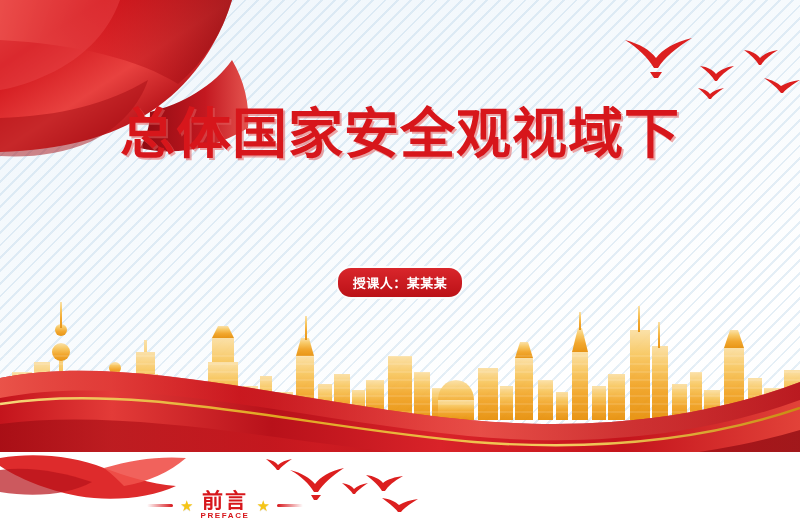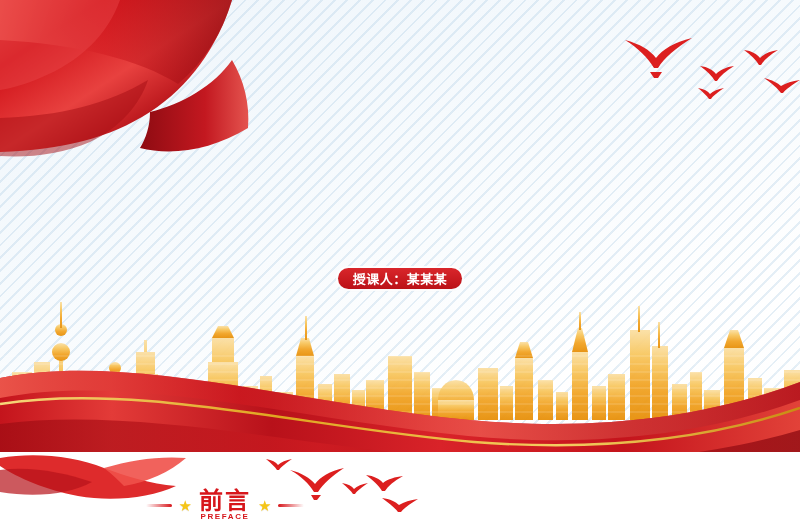--- a/index.html
+++ b/index.html
@@ -35,21 +35,21 @@
     white-space:nowrap;
   }
 
   
   #badge-row{
     position:absolute;left:0;top:268px;width:800px;z-index:30;
     display:flex;justify-content:center;align-items:center;gap:14px;
   }
   .badge{
     display:inline-flex;align-items:center;justify-content:center;
-    height:21px;padding:0 15px;border-radius:13px;
+    height:29px;padding:0 15px;border-radius:13px;
     font-size:13px;font-weight:700;color:#ffffff;letter-spacing:.5px;
     box-shadow:0 0 0 2px rgba(255,255,255,.85), 0 1px 2px rgba(0,0,0,.18);
     white-space:nowrap;
     font-family:"DejaVu Sans","Liberation Sans",sans-serif;
   }
   .badge-presenter{background:linear-gradient(180deg,#d9262b 0%,#bb1117 100%);}
   .badge-date{background:linear-gradient(180deg,#26371f 0%,#162013 100%);}
 
   
   #footer{
@@ -58,21 +58,21 @@
   }
   .fdash{
     width:26px;height:3px;border-radius:2px;
     background:linear-gradient(90deg,rgba(215,22,27,0) 0%,#d7161b 100%);
   }
   .fdash.right{background:linear-gradient(90deg,#d7161b 0%,rgba(215,22,27,0) 100%);}
   .fstar{color:#f5c518;font-size:15px;line-height:1;text-shadow:0 1px 0 rgba(0,0,0,.08);}
   .ftext{display:flex;flex-direction:column;align-items:center;line-height:1;}
   .ftext .cn{
     font-family:"DejaVu Sans","Liberation Sans",sans-serif;
-    font-size:24px;font-weight:700;color:#d7161b;letter-spacing:2px;
+    font-size:21px;font-weight:700;color:#d7161b;letter-spacing:2px;
   }
   .ftext .en{
     font-size:8px;font-weight:700;color:#d7161b;letter-spacing:1.6px;margin-top:0;
   }
 </style>
 </head>
 <body>
 
 <div id="slide">
 
@@ -309,20 +309,21 @@
                C394,481 388,486 385,491 L382,491 C379,486 373,480 366,475 Z"></path>
       <circle cx="384" cy="488" r="2.2"></circle>
 
       <path d="M382,498 C390,499 396,502 399,505 C404,502 410,500 418,499
                C410,504 404,508 401,512 L398,512 C395,508 389,503 382,498 Z"></path>
       <circle cx="400" cy="509" r="2"></circle>
     </g>
   </svg>
 
   <div id="title-block">
+    <div class="title-line">总体国家安全观视域下</div>
   </div>
 
   <div id="badge-row">
     <span class="badge badge-presenter">授课人：某某某</span>
   </div>
 
   <div id="footer">
     <span class="fdash"></span>
     <span class="fstar">★</span>
     <span class="ftext">

